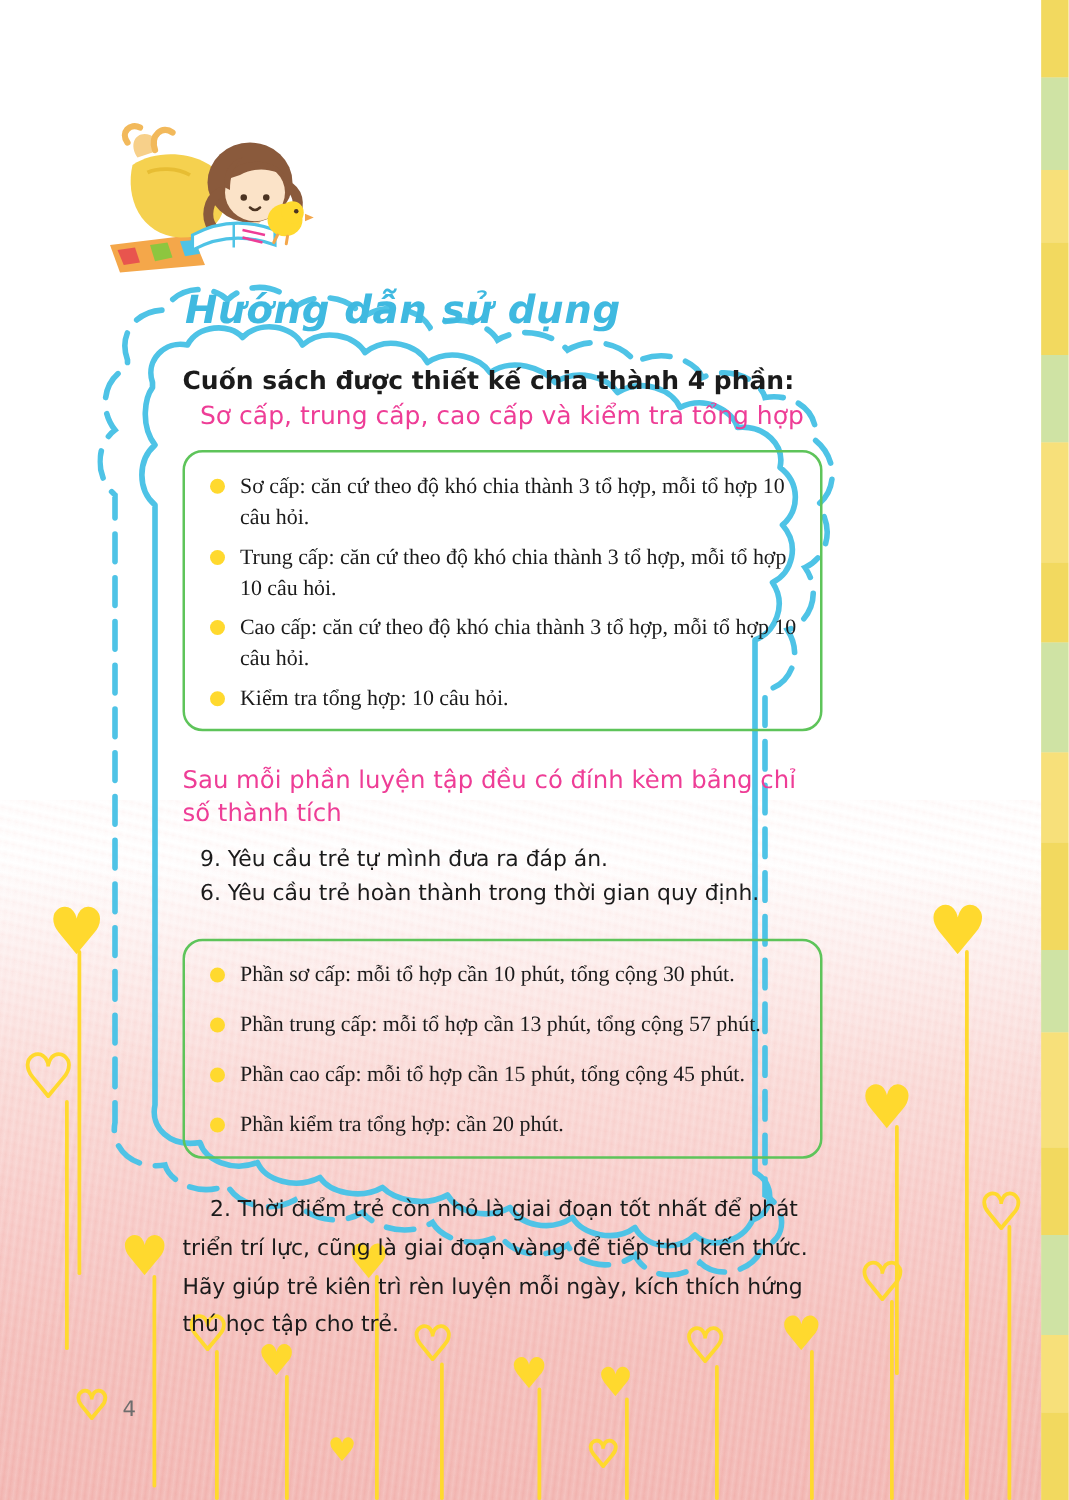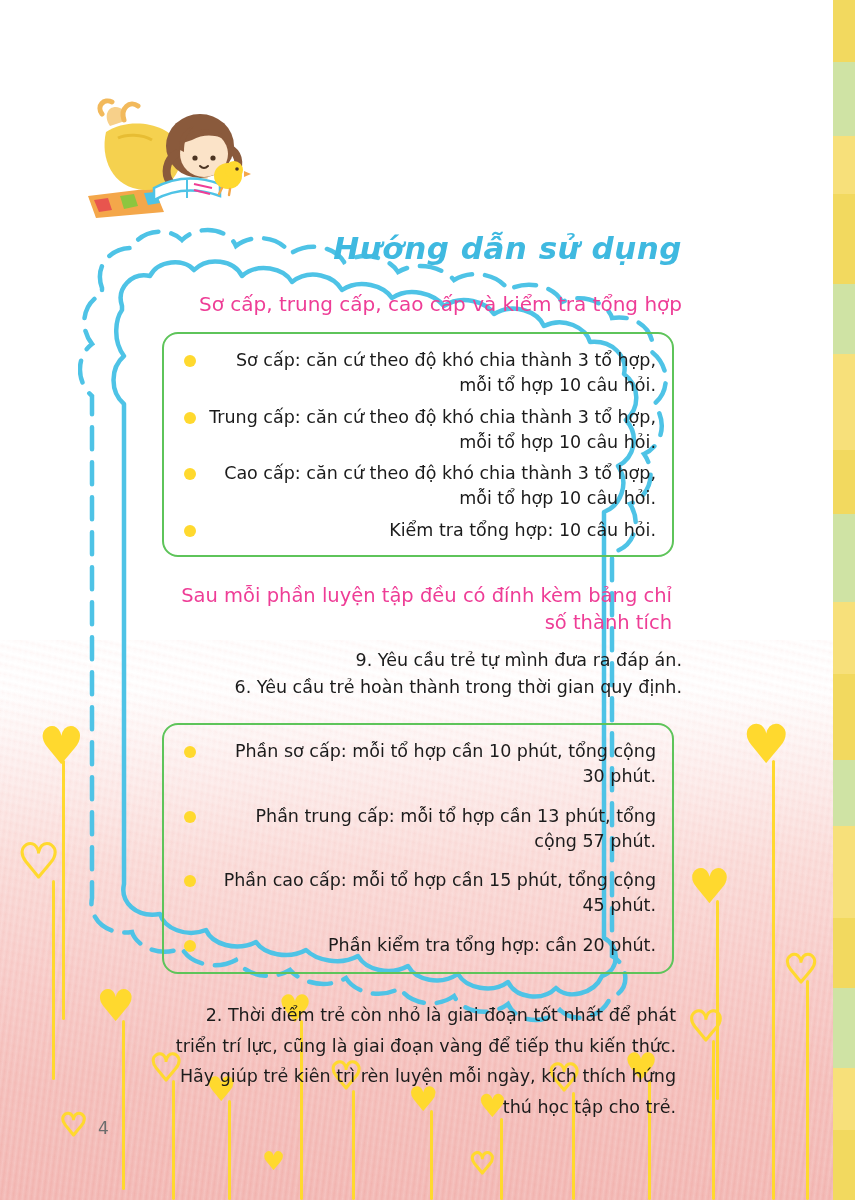--- a/index.html
+++ b/index.html
@@ -79,23 +79,22 @@
   .frame {
     position: absolute;
     left: 78px; top: 196px;
     width: 668px; height: 845px;
   }
   .frame svg { display: block; }
 
   
   .content {
     position: absolute;
-    left: 152px; top: 230px;
+    left: 136px; top: 230px;
     width: 530px;
-    text-align: right;
   }
   .title {
     font-family: "DejaVu Sans", sans-serif;
     color: #3fb9e0;
     font-size: 31px;
     font-weight: bold;
     font-style: italic;
     letter-spacing: .5px;
     margin: 0 0 26px 12px;
   }
@@ -125,20 +124,21 @@
     list-style: none;
     margin: 0; padding: 0;
   }
   ul.bullets li {
     position: relative;
     padding-left: 30px;
     margin-bottom: 7px;
     font-size: 17.5px;
     color: #1b1b1b;
     line-height: 1.42;
+    font-family: Liberation Serif, serif;
   }
   ul.bullets li:last-child { margin-bottom: 0; }
   ul.bullets li .dot {
     position: absolute;
     left: 6px; top: 7px;
     width: 12px; height: 12px;
     border-radius: 50%;
     background: #ffd92e;
   }
 
@@ -368,20 +368,21 @@
                L46 208
                C32 196 32 172 46 160
                C34 144 38 122 44 114 Z" fill="none" stroke="#4ec3e6" stroke-width="4.5" stroke-linejoin="round"></path>
     </svg>
   </div>
 
   <div class="content">
 
     <h1 class="title">Hướng dẫn sử dụng</h1>
 
+    <p class="lead">Cuốn sách được thiết kế chia thành 4 phần:</p>
     <p class="lead-pink">Sơ cấp, trung cấp, cao cấp và kiểm tra tổng hợp</p>
 
     <div class="greenbox">
       <ul class="bullets">
         <li>
           <span class="dot"></span>
           <span>Sơ cấp: căn cứ theo độ khó chia thành 3 tổ hợp, mỗi tổ hợp 10 câu hỏi.</span>
         </li>
         <li>
           <span class="dot"></span>

